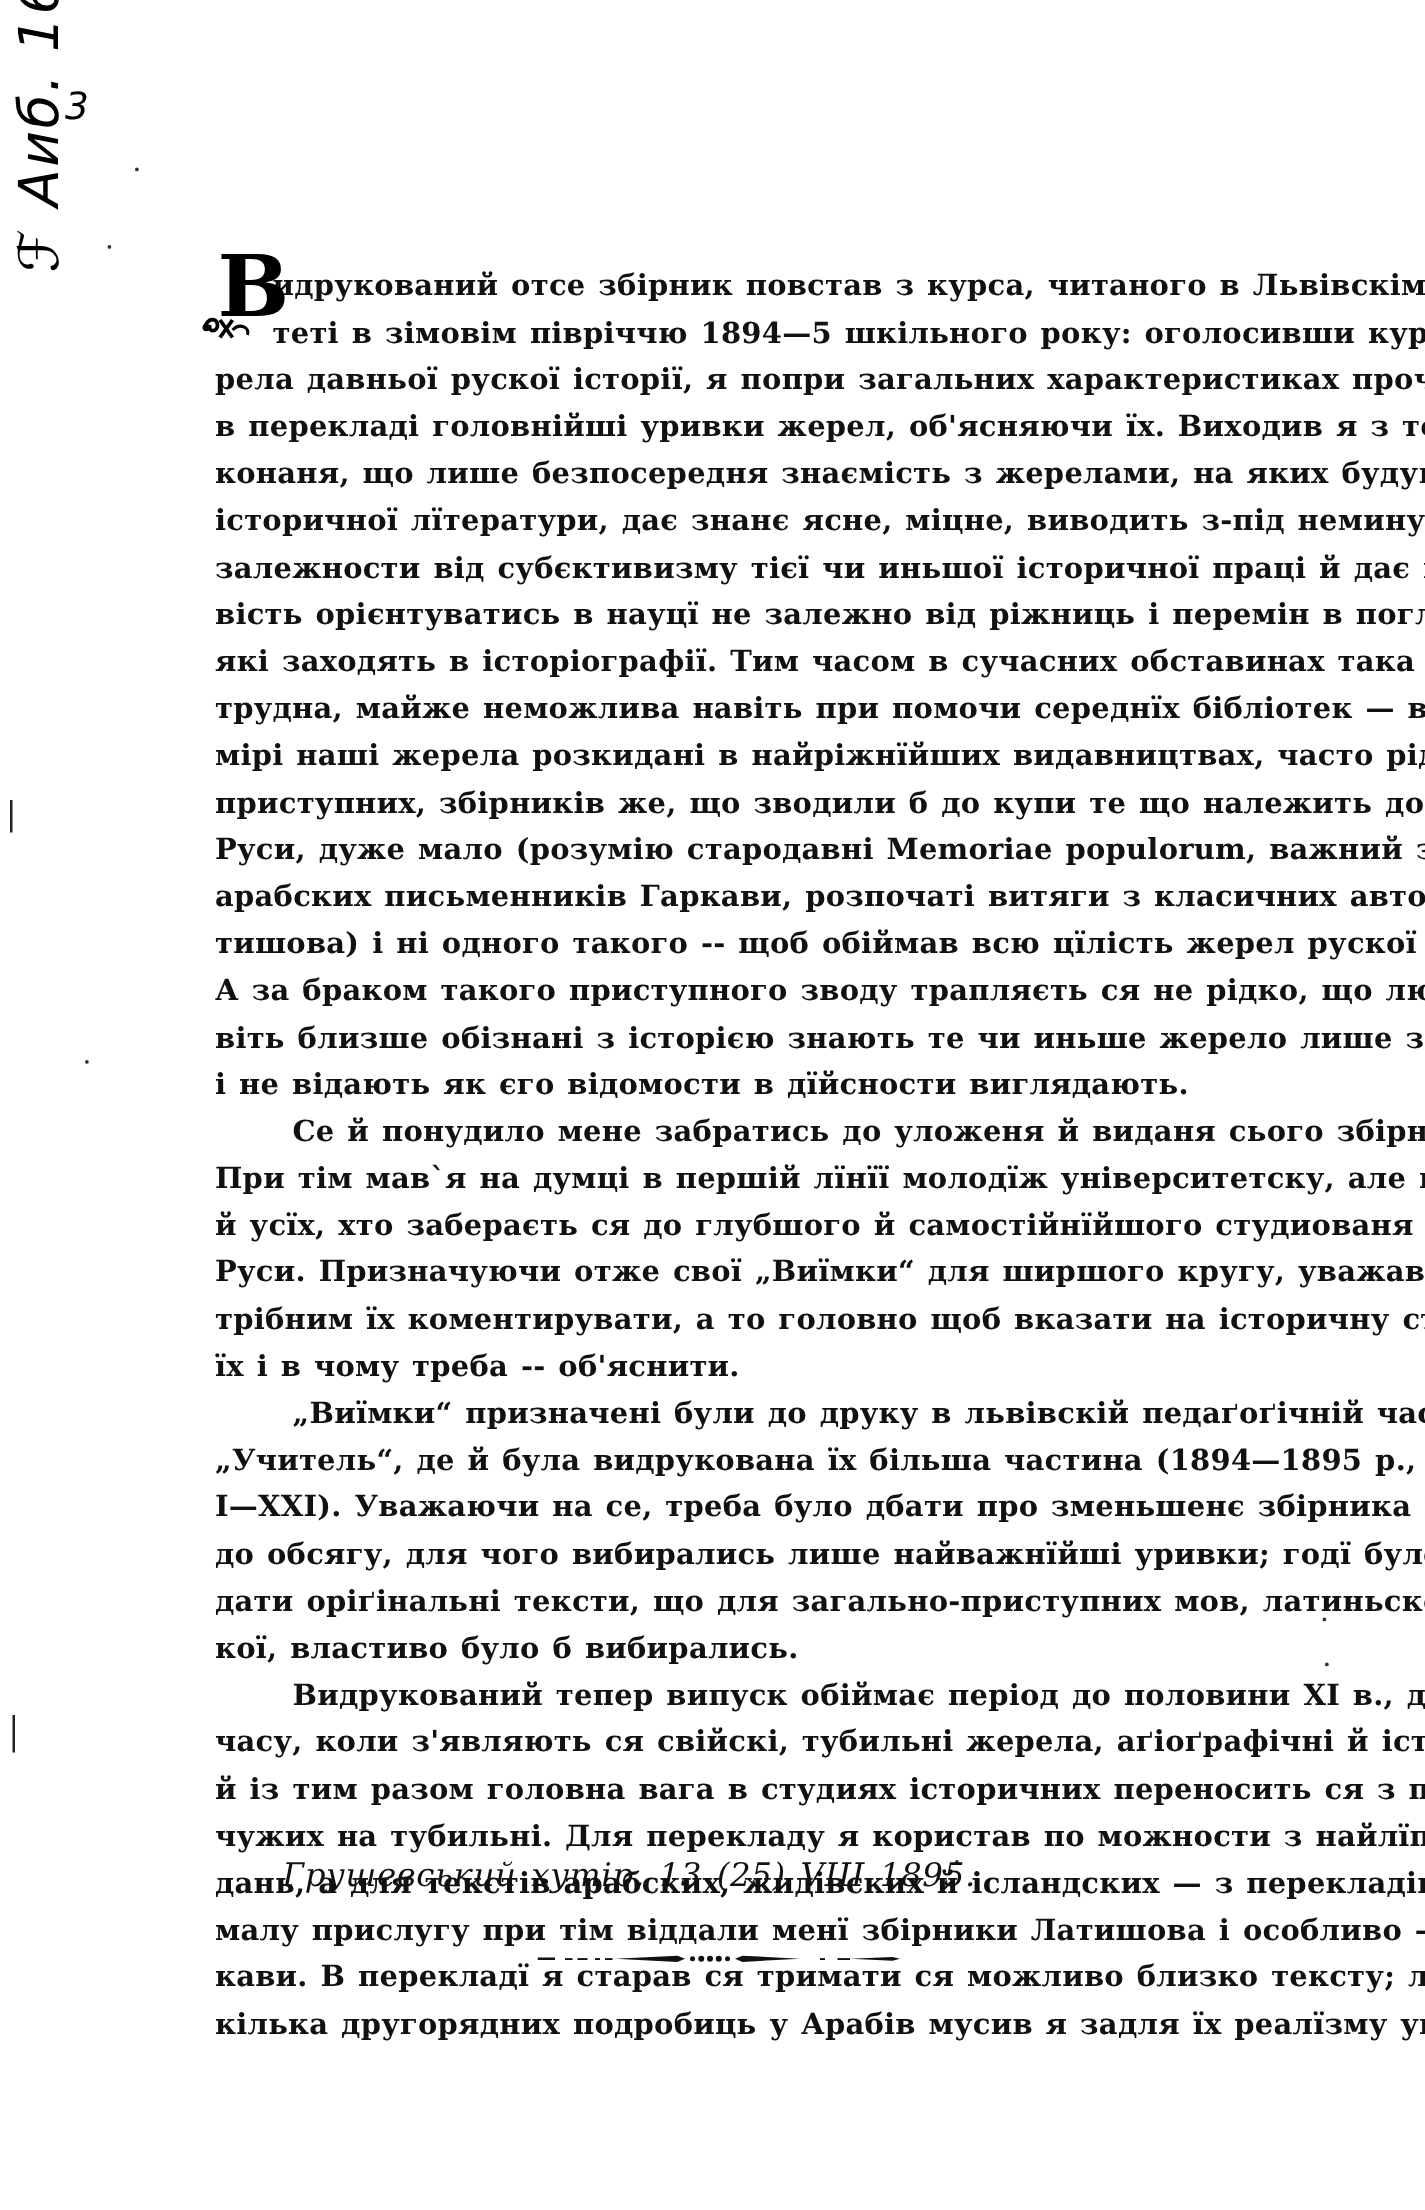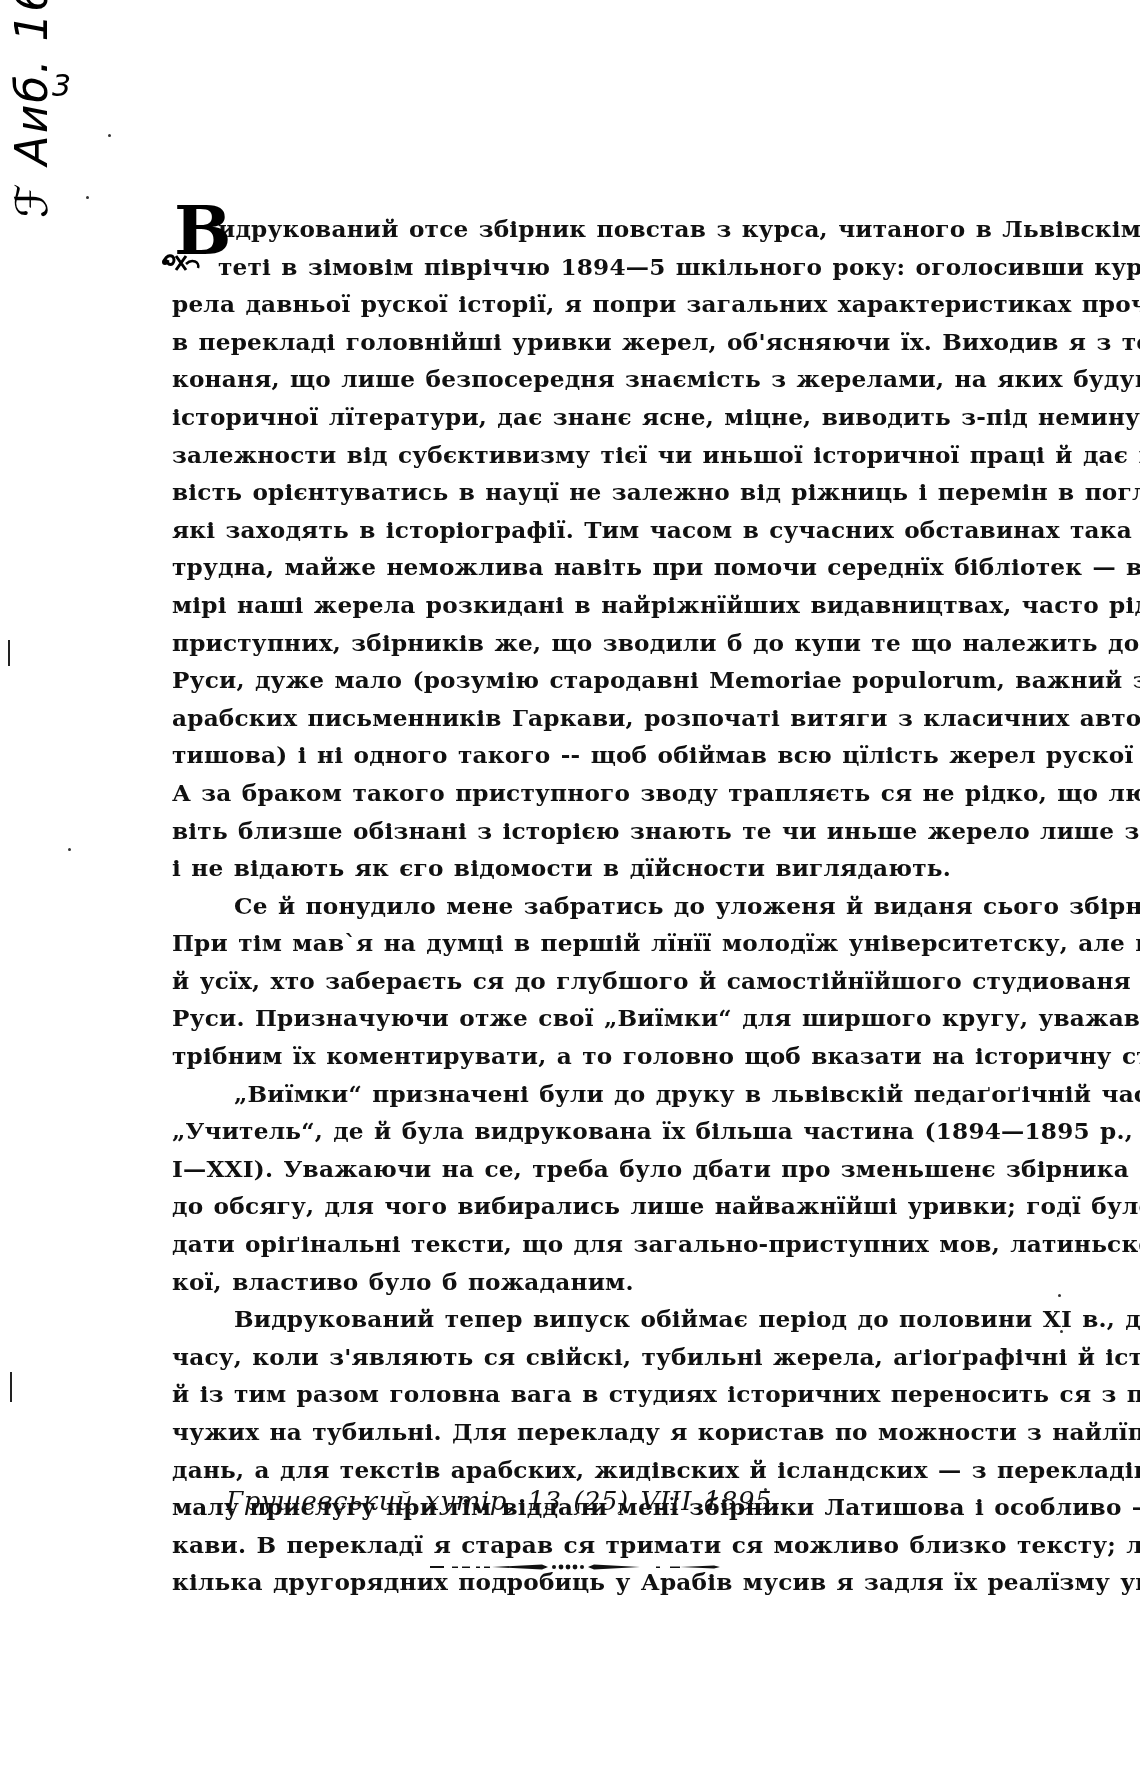--- a/index.html
+++ b/index.html
@@ -168,29 +168,30 @@
     <span class="line">віть близше обізнані з історією знають те чи иньше жерело лише з імени</span>
     <span class="line last">і не відають як єго відомости в дїйсности виглядають.</span>
   </section>
 
   <section class="para p2">
     <span class="line" style="padding-left:62px;">Се й понудило мене забратись до уложеня й виданя сього збірничка.</span>
     <span class="line">При тім мав`я на думці в першій лїнїї молодїж університетску, але крім неї</span>
     <span class="line">й усїх, хто забераєть ся до глубшого й самостійнїйшого студиованя історії</span>
     <span class="line">Руси. Призначуючи отже свої „Виїмки“ для ширшого кругу, уважав я по-</span>
     <span class="line">трібним їх коментирувати, а то головно щоб вказати на історичну стійність</span>
+    <span class="line last">їх і в чому треба -- об'яснити.</span>
   </section>
 
   <section class="para p3">
     <span class="line" style="padding-left:62px;">„Виїмки“ призначені були до друку в львівскій педаґоґічній часописи</span>
     <span class="line">„Учитель“, де й була видрукована їх більша частина (1894—1895 р., глави</span>
     <span class="line">I—XXI). Уважаючи на се, треба було дбати про зменьшенє збірника що</span>
     <span class="line">до обсягу, для чого вибирались лише найважнїйші уривки; годї було й по-</span>
     <span class="line">дати оріґінальні тексти, що для загально-приступних мов, латиньскої і грец-</span>
-    <span class="line last">кої, властиво було б пожаданим.</span>
+    <span class="line last">кої, властиво було б вибирались.</span>
   </section>
 
   <section class="para p4">
     <span class="line" style="padding-left:62px;">Видрукований тепер випуск обіймає період до половини XI в., до</span>
     <span class="line">часу, коли з'являють ся свійскі, тубильні жерела, аґіоґрафічні й історичні,</span>
     <span class="line">й із тим разом головна вага в студиях історичних переносить ся з памяток</span>
     <span class="line">чужих на тубильні. Для перекладу я користав по можности з найлїпших ви-</span>
     <span class="line">дань, а для текстів арабских, жидівских й ісландских — з перекладів; не</span>
     <span class="line">малу прислугу при тім віддали менї збірники Латишова і особливо — Гар-</span>
     <span class="line">кави. В перекладї я старав ся тримати ся можливо близко тексту; лише</span>

